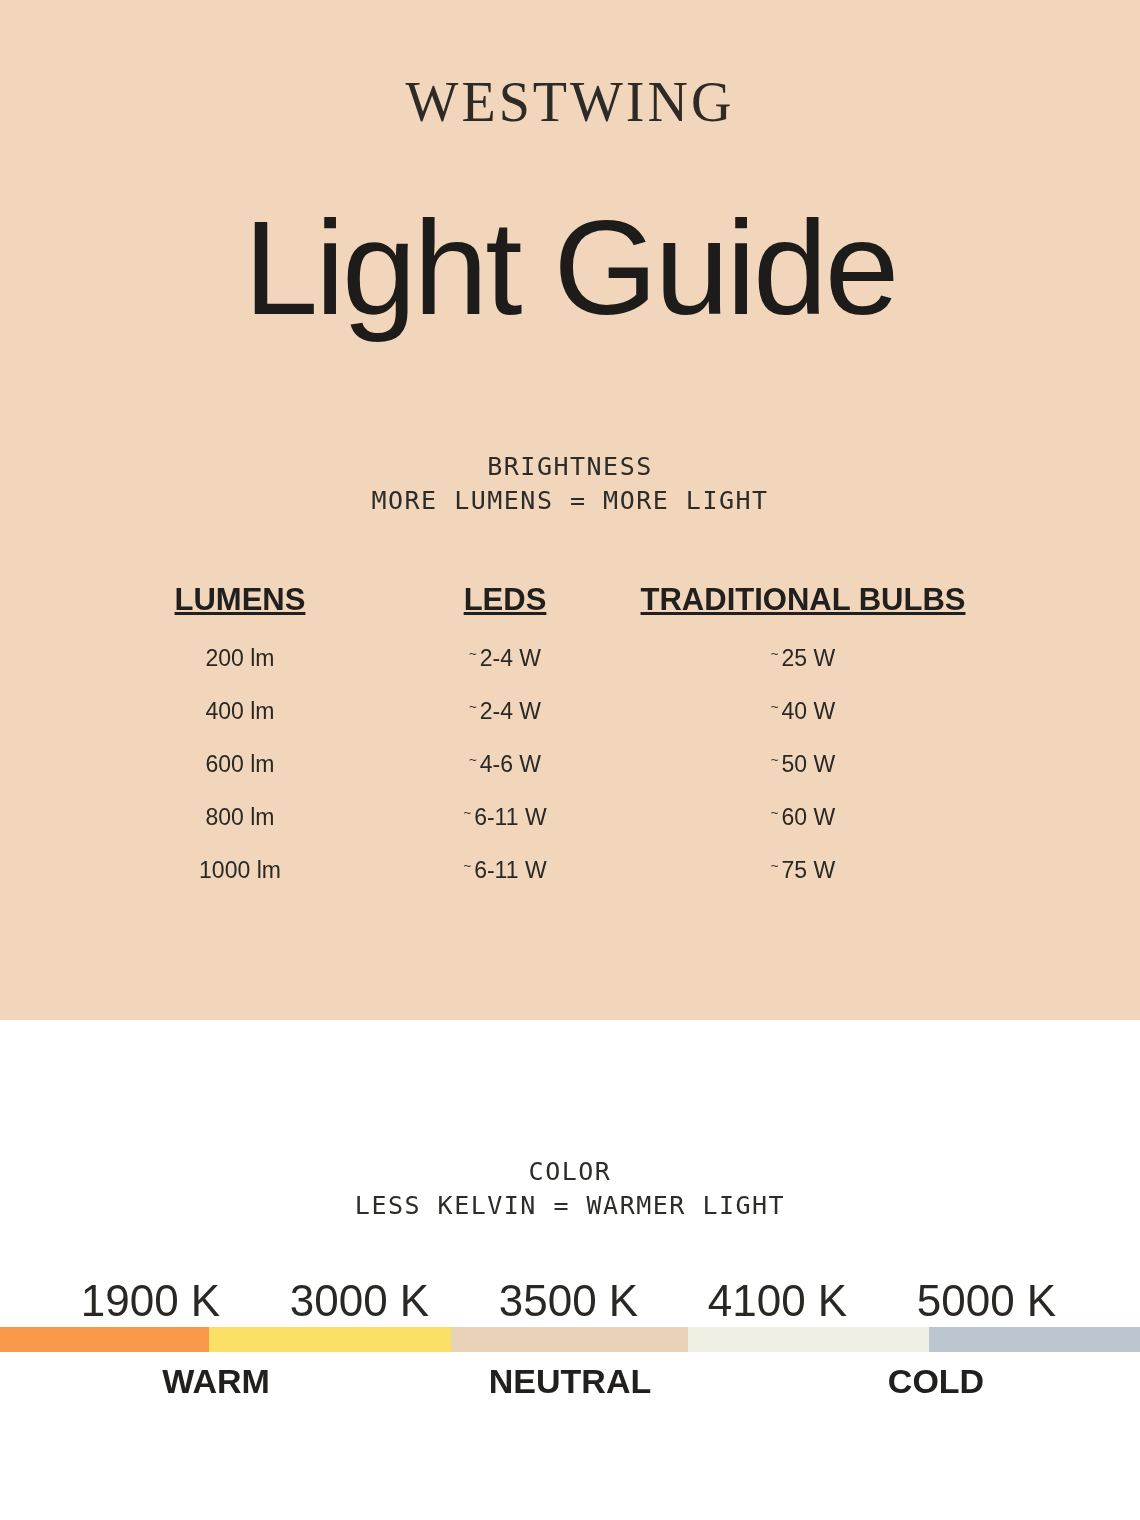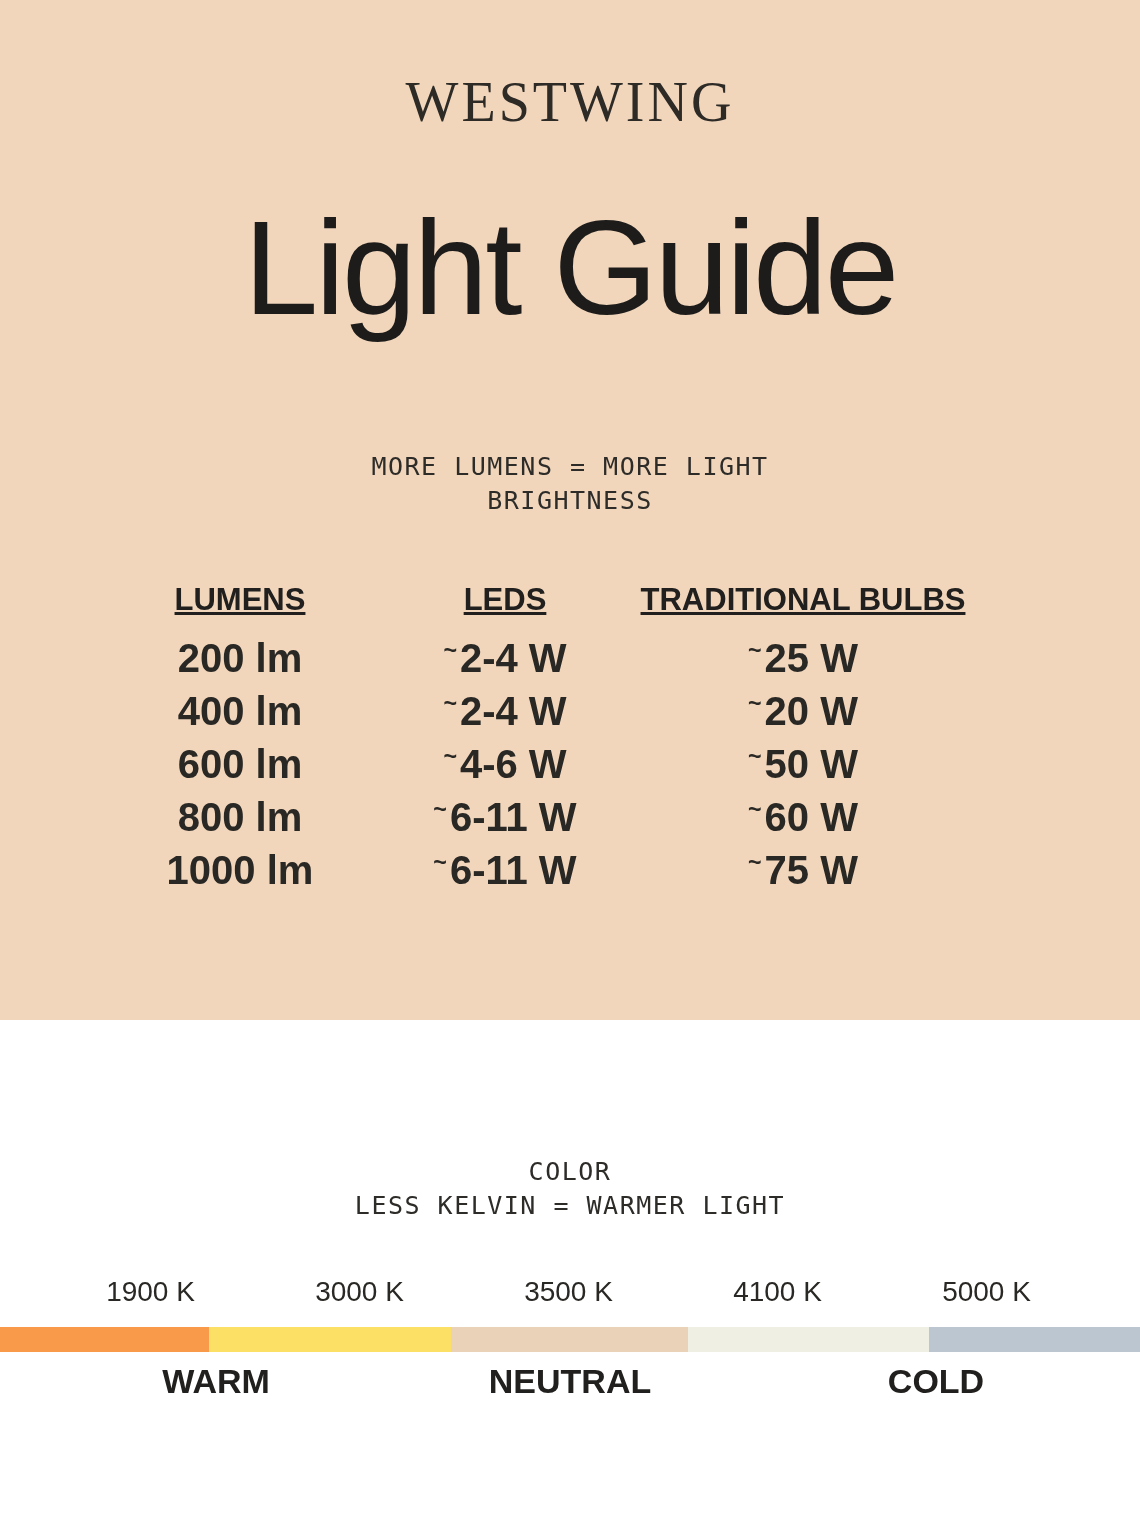--- a/index.html
+++ b/index.html
@@ -42,31 +42,31 @@
     grid-template-columns:300px 230px 366px;
     grid-template-rows:64px 53px 53px 53px 53px 53px;
     align-items:center;justify-items:center;
   }
   .bright-table .hdr{
     font-weight:bold;font-size:31px;letter-spacing:0px;color:#21201e;
     white-space:nowrap;
     text-decoration:underline;
   }
   .bright-table .val{
-    font-size:40px;font-weight:700;color:#2a2824;white-space:nowrap;
+    font-size:23px;font-weight:400;color:#2a2824;white-space:nowrap;
   }
   .approx{
     font-size:0.58em;vertical-align:0.62em;margin-right:3px;
   }
   .kelvin-row{
     position:absolute;left:46px;top:1276px;width:1045px;
     display:flex;
   }
   .kelvin-row span{
-    flex:1 1 0;text-align:center;font-size:28px;color:#2a2824;
+    flex:1 1 0;text-align:center;font-size:44px;color:#2a2824;
     white-space:nowrap;
   }
   .color-bar{
     position:absolute;left:0;top:1327px;width:1140px;height:25px;
     display:flex;
   }
   .color-bar .seg{height:25px;}
   .seg-0{width:209px;}
   .seg-1{width:242px;}
   .seg-2{width:237px;}
@@ -81,36 +81,36 @@
   #temp-cold{left:936px;}
 </style>
 </head>
 <body>
 
 <div class="top-section" style="background: rgb(241, 214, 188);">
   <div class="brand">WESTWING</div>
   <div class="page-title">Light Guide</div>
 
   <div class="mono-heading" id="brightness-heading">
+    <div>BRIGHTNESS</div>
     <div>MORE LUMENS = MORE LIGHT</div>
-    <div>BRIGHTNESS</div>
   </div>
 
   <div class="bright-table">
     <div class="hdr">LUMENS</div>
     <div class="hdr">LEDS</div>
     <div class="hdr">TRADITIONAL BULBS</div>
 
     <div class="val">200 lm</div>
     <div class="val"><span class="approx">~</span><span>2-4 W</span></div>
     <div class="val"><span class="approx">~</span><span>25 W</span></div>
 
     <div class="val">400 lm</div>
     <div class="val"><span class="approx">~</span><span>2-4 W</span></div>
-    <div class="val"><span class="approx">~</span><span>20 W</span></div>
+    <div class="val"><span class="approx">~</span><span>40 W</span></div>
 
     <div class="val">600 lm</div>
     <div class="val"><span class="approx">~</span><span>4-6 W</span></div>
     <div class="val"><span class="approx">~</span><span>50 W</span></div>
 
     <div class="val">800 lm</div>
     <div class="val"><span class="approx">~</span><span>6-11 W</span></div>
     <div class="val"><span class="approx">~</span><span>60 W</span></div>
 
     <div class="val">1000 lm</div>

